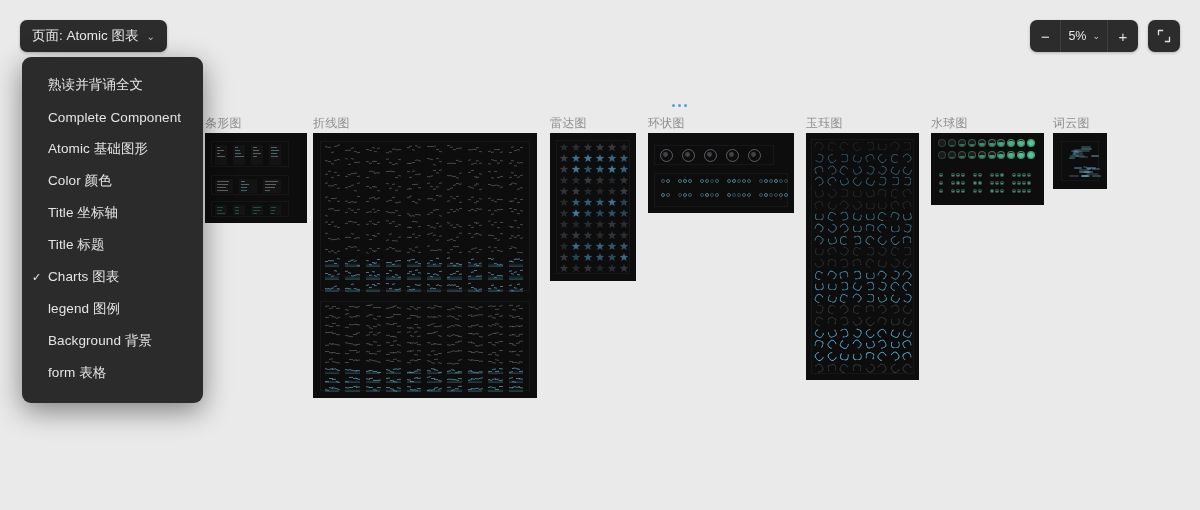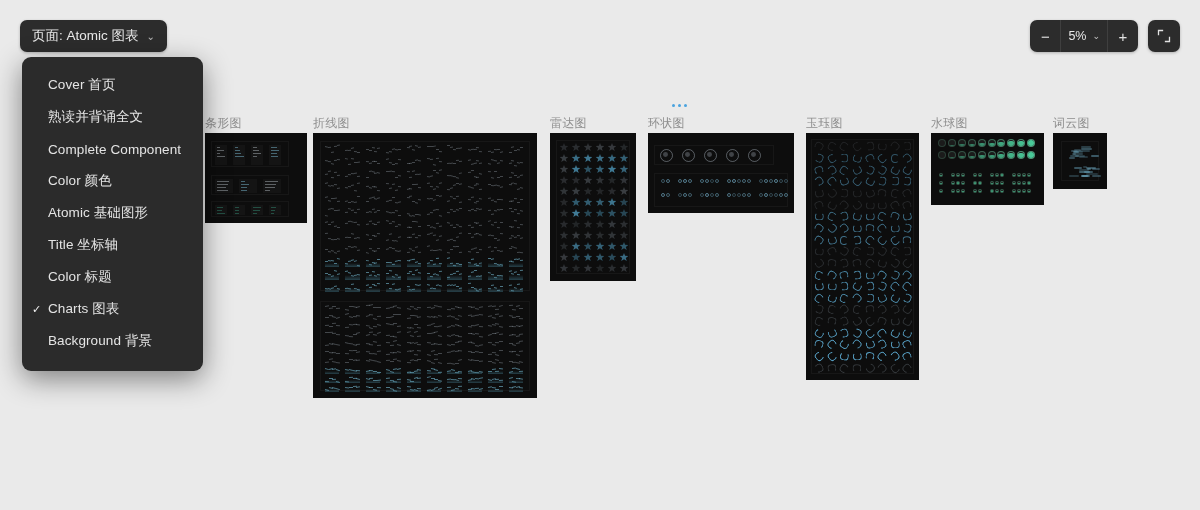--- a/index.html
+++ b/index.html
@@ -2454,53 +2454,57 @@
   </div>
 
 <div id="page-selector">
   <span>页面: Atomic 图表</span>
   <span class="chev">⌄</span>
 </div>
 
 <div id="page-menu">
     <div class="menu-item">
       <span class="tick"></span>
-      <span class="mlabel">Cover 首页</span>
-    </div>
-    <div class="menu-item">
-      <span class="tick"></span>
       <span class="mlabel">熟读并背诵全文</span>
     </div>
     <div class="menu-item">
       <span class="tick"></span>
       <span class="mlabel">Complete Component</span>
     </div>
     <div class="menu-item">
       <span class="tick"></span>
-      <span class="mlabel">Color 颜色</span>
+      <span class="mlabel">Atomic 基础图形</span>
     </div>
     <div class="menu-item">
       <span class="tick"></span>
-      <span class="mlabel">Atomic 基础图形</span>
+      <span class="mlabel">Color 颜色</span>
     </div>
     <div class="menu-item">
       <span class="tick"></span>
       <span class="mlabel">Title 坐标轴</span>
     </div>
     <div class="menu-item">
       <span class="tick"></span>
-      <span class="mlabel">Color 标题</span>
+      <span class="mlabel">Title 标题</span>
     </div>
     <div class="menu-item">
       <span class="tick">✓</span>
       <span class="mlabel">Charts 图表</span>
     </div>
     <div class="menu-item">
       <span class="tick"></span>
+      <span class="mlabel">legend 图例</span>
+    </div>
+    <div class="menu-item">
+      <span class="tick"></span>
       <span class="mlabel">Background 背景</span>
+    </div>
+    <div class="menu-item">
+      <span class="tick"></span>
+      <span class="mlabel">form 表格</span>
     </div>
   </div>
 
 <div id="toolbar">
   <div class="zoom-group">
     <div class="zoom-btn left">−</div>
     <div class="zoom-value">
       <span>5%</span>
       <span class="chev">⌄</span>
     </div>

